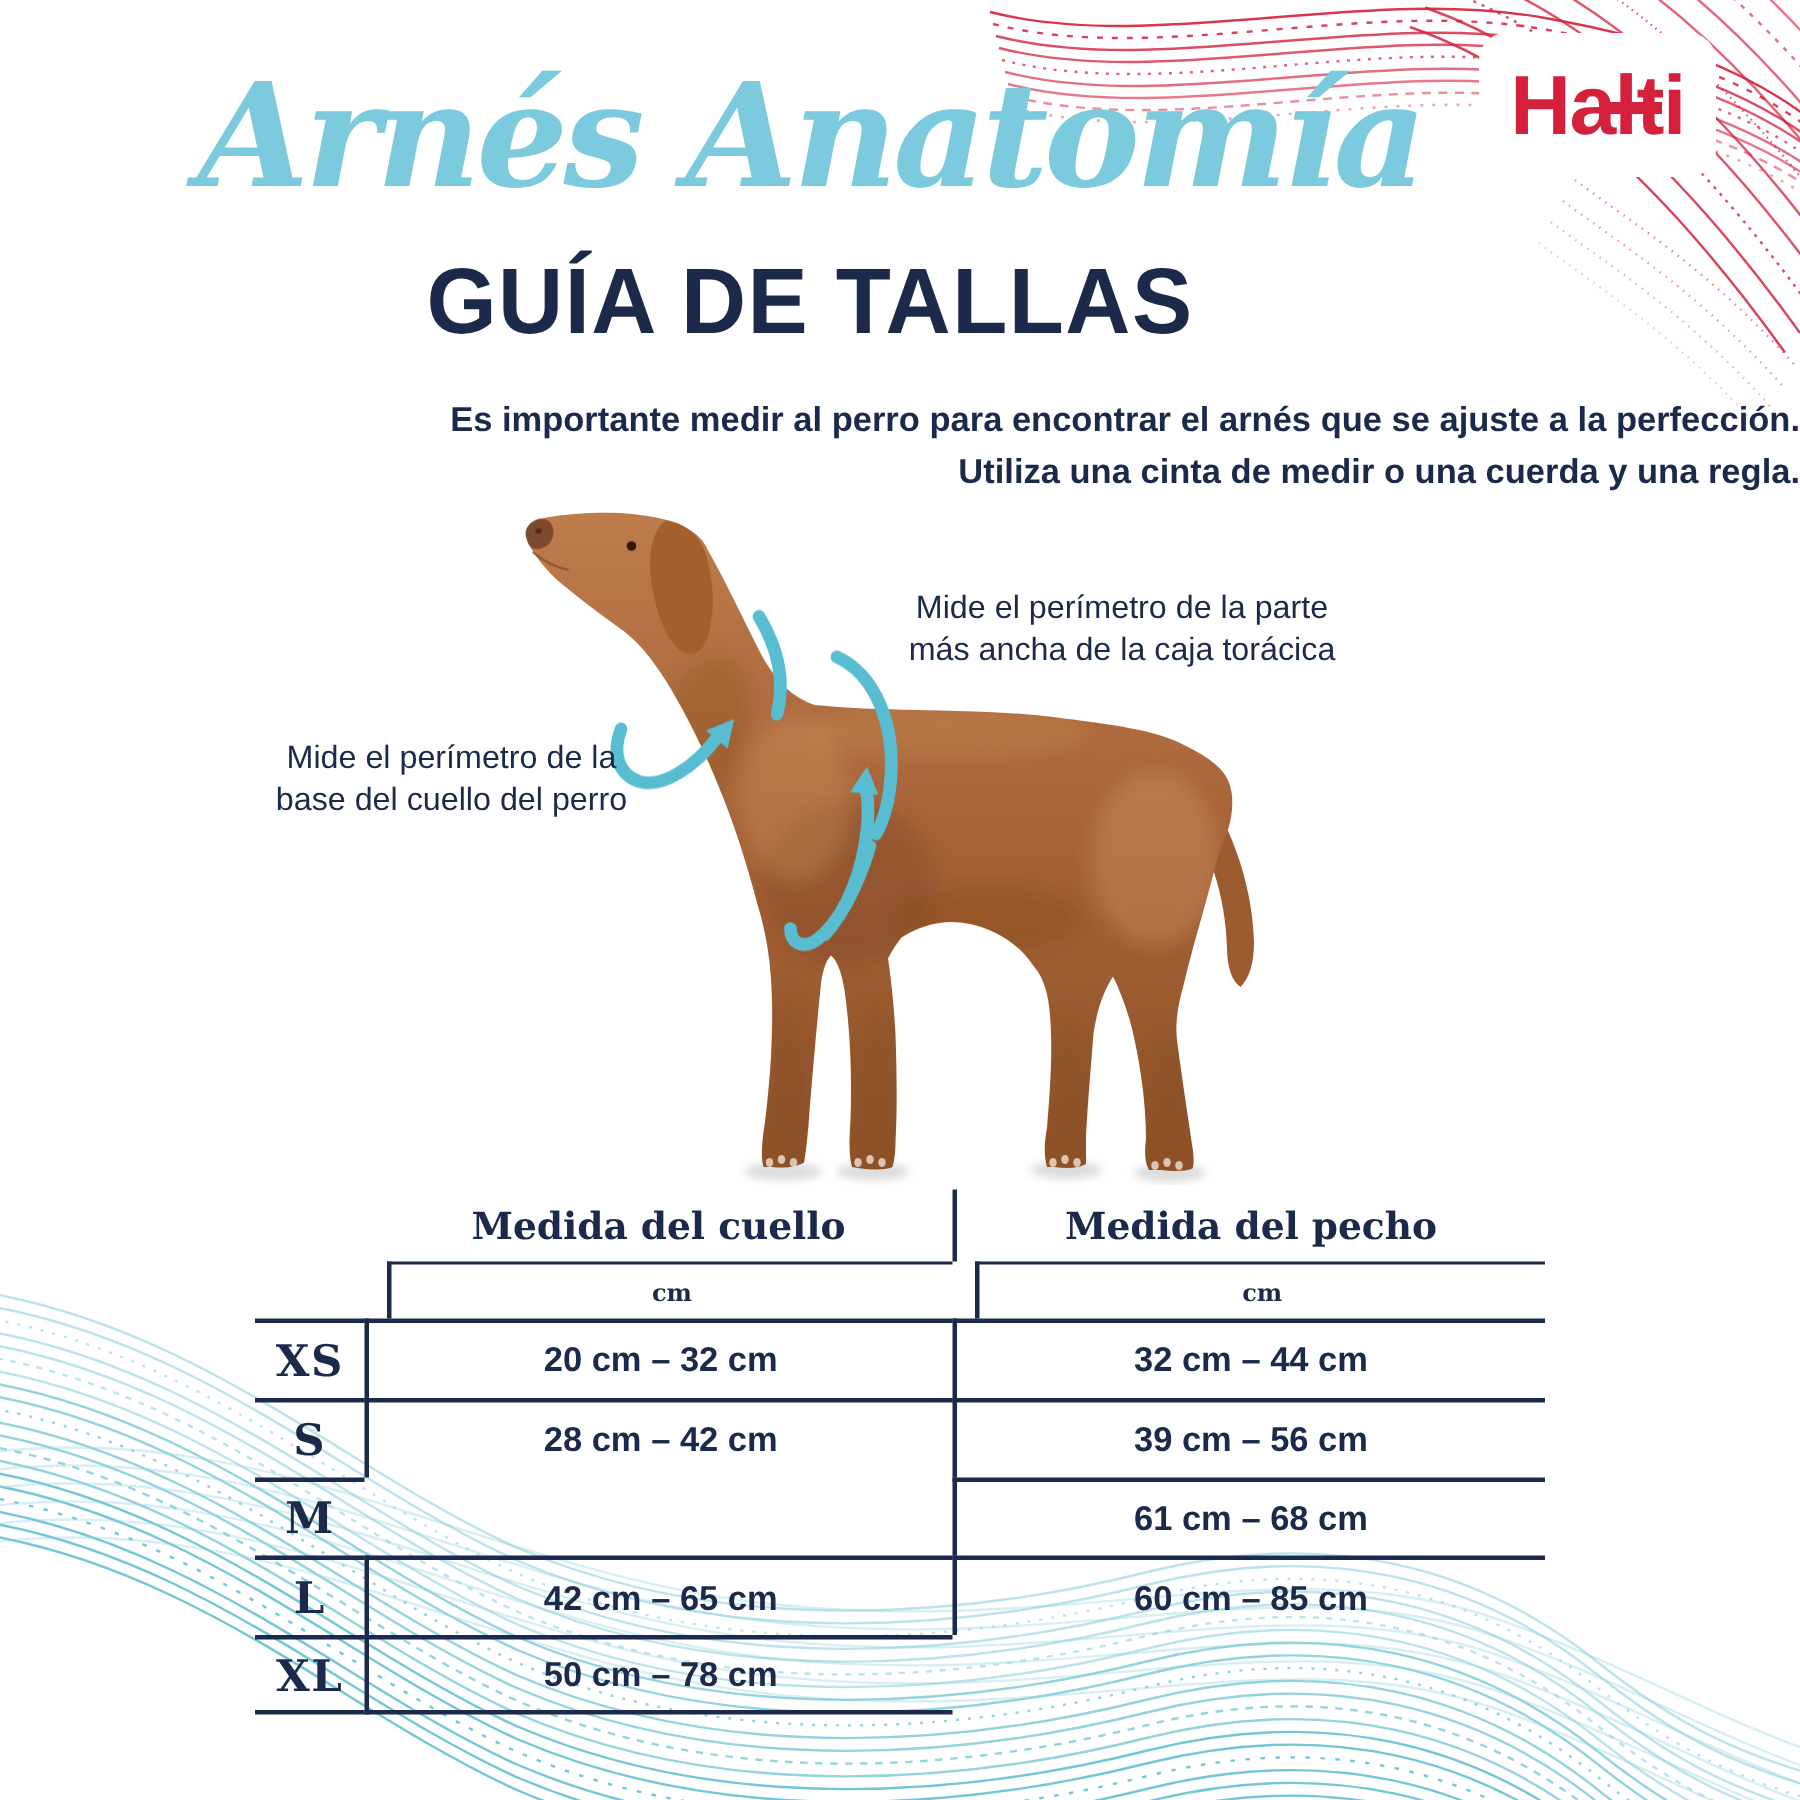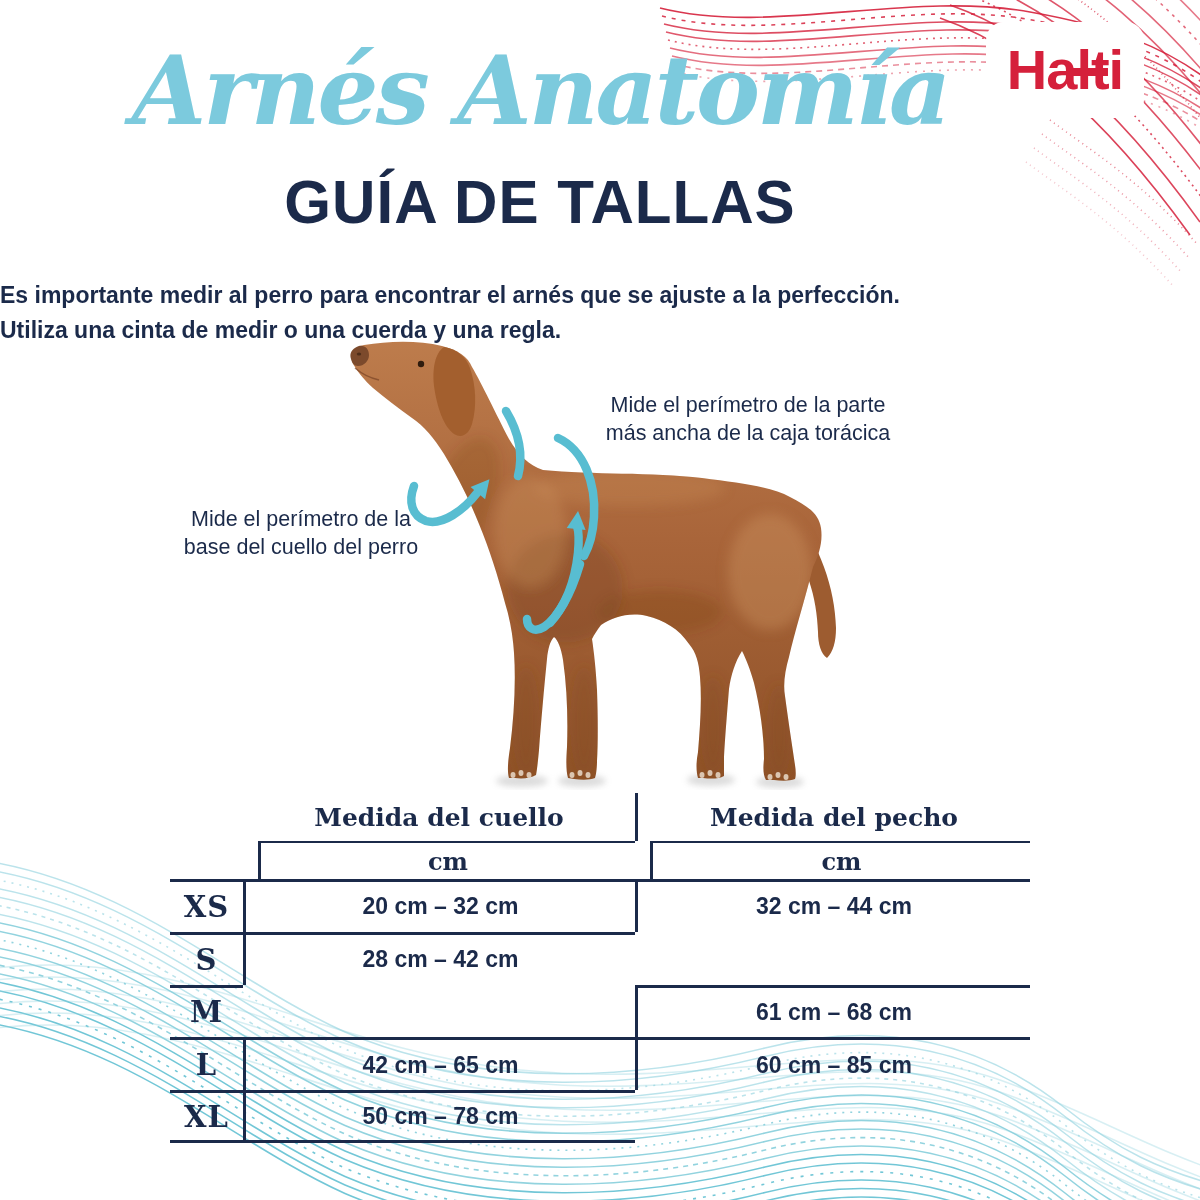--- a/index.html
+++ b/index.html
@@ -35,44 +35,44 @@
     left:0;top:38px;width:1080px;text-align:center;z-index:2;
     font-family:"DejaVu Serif",serif;font-style:italic;font-weight:700;
     font-size:96px;line-height:1.1;color:var(--sky);letter-spacing:-3px;
   }
   .main-title{
     left:0;top:166px;width:1080px;text-align:center;z-index:2;
     font-weight:700;font-size:62px;letter-spacing:1px;color:var(--navy);
     transform:scaleX(0.97);transform-origin:center;
   }
   .intro{
-    left:0;top:262px;width:1200px;text-align:left;z-index:2;
-    font-weight:700;font-size:23px;line-height:1.5;color:var(--navy);white-space:pre-line;margin-top:16px;
+    left:0;top:262px;width:1200px;text-align:right;z-index:2;
+    font-weight:700;font-size:23px;line-height:1.5;color:var(--navy);white-space:pre-line;
   }
   
   .dog-wrap{left:330px;top:340px;width:550px;height:450px;z-index:1;pointer-events:none;}
   
   .annotation{z-index:3;font-weight:500;font-size:21.5px;line-height:1.28;color:var(--navy);white-space:pre-line;}
   .annotation.chest{left:583px;top:392px;width:330px;text-align:center;}
-  .annotation.neck{left:168px;top:506px;width:266px;text-align:center;}
+  .annotation.neck{left:168px;top:492px;width:266px;text-align:center;}
   
   .size-table{
     left:170px;top:793px;width:860px;height:350px;z-index:2;display:grid;
     grid-template-columns:73px 392px 395px;
     grid-template-rows:48px 38px repeat(5,52.8px);
   }
   .cell{display:flex;align-items:center;justify-content:center;}
   .c1{grid-column:1}.c2{grid-column:2}.c3{grid-column:3}
   .r1{grid-row:1}.r2{grid-row:2}.r3{grid-row:3}.r4{grid-row:4}.r5{grid-row:5}.r6{grid-row:6}.r7{grid-row:7}
   .vl{border-left:3px solid var(--navy);}
   .ht{border-top:2px solid var(--navy);}
   .dt{border-top:3px solid var(--navy);}
   .db{border-bottom:3px solid var(--navy);}
   .th{font-family:"DejaVu Serif",serif;font-weight:700;font-size:25px;}
-  .unit{font-family:"DejaVu Serif",serif;font-weight:700;font-size:24px;margin-left:15px;}
+  .unit{font-family:"DejaVu Serif",serif;font-weight:700;font-size:16px;margin-left:15px;}
   .size-label{font-family:"DejaVu Serif",serif;font-weight:700;font-size:29px;letter-spacing:1px;}
   .val{font-weight:700;font-size:23px;}
 </style>
 </head>
 <body>
 
 <svg class="abs red-waves" viewBox="0 0 580 310" aria-hidden="true">
   <defs>
     <path id="rw1" d="M40,8 C150,36 290,-10 410,12 C495,27 545,48 585,78" fill="none"></path>
     <path id="rw2" d="M320,18 C400,46 480,110 570,235" fill="none"></path>
@@ -257,20 +257,21 @@
   <div class="cell r2 c1"></div>
   <div class="cell r2 c2 unit vl ht">cm</div>
   <div class="cell r2 c3 unit vl ht">cm</div>
 
   <div class="cell r3 c1 size-label dt">XS</div>
   <div class="cell r3 c2 val vl dt">20 cm – 32 cm</div>
   <div class="cell r3 c3 val vl dt">32 cm – 44 cm</div>
 
   <div class="cell r4 c1 size-label dt">S</div>
   <div class="cell r4 c2 val vl dt">28 cm – 42 cm</div>
+  <div class="cell r4 c3 val vl dt">39 cm – 56 cm</div>
 
   <div class="cell r5 c1 size-label dt">M</div>
   <div class="cell r5 c3 val vl dt">61 cm – 68 cm</div>
 
   <div class="cell r6 c1 size-label dt">L</div>
   <div class="cell r6 c2 val vl dt">42 cm – 65 cm</div>
   <div class="cell r6 c3 val vl dt">60 cm – 85 cm</div>
 
   <div class="cell r7 c1 size-label dt db">XL</div>
   <div class="cell r7 c2 val vl dt db">50 cm – 78 cm</div>

